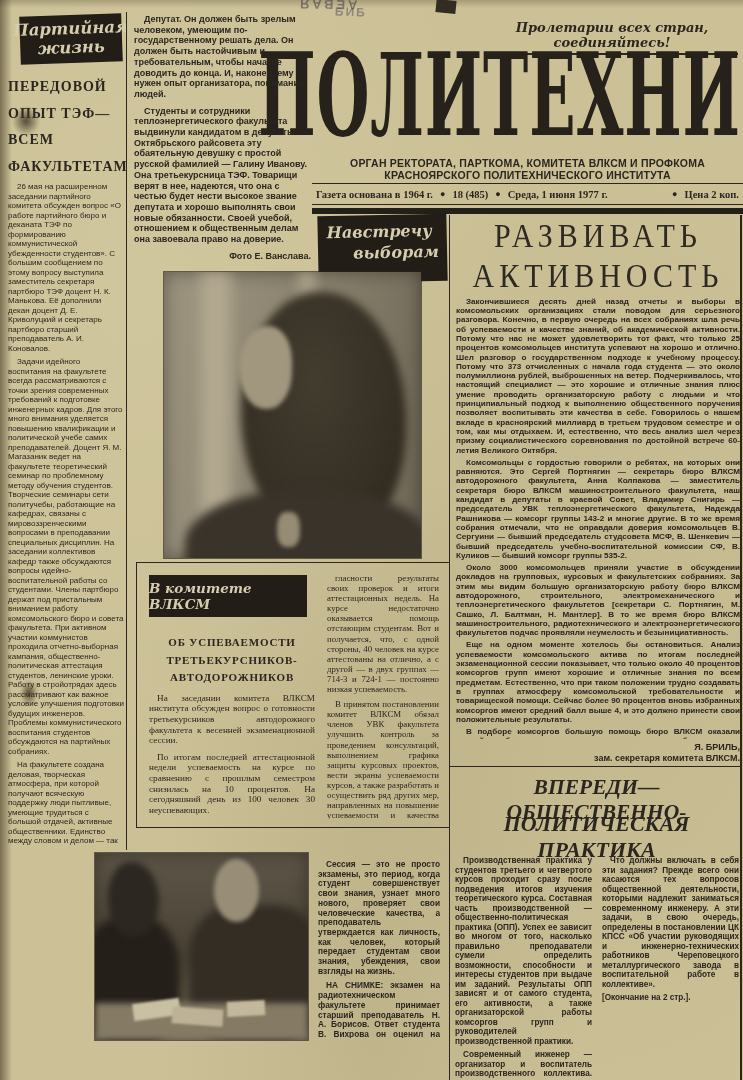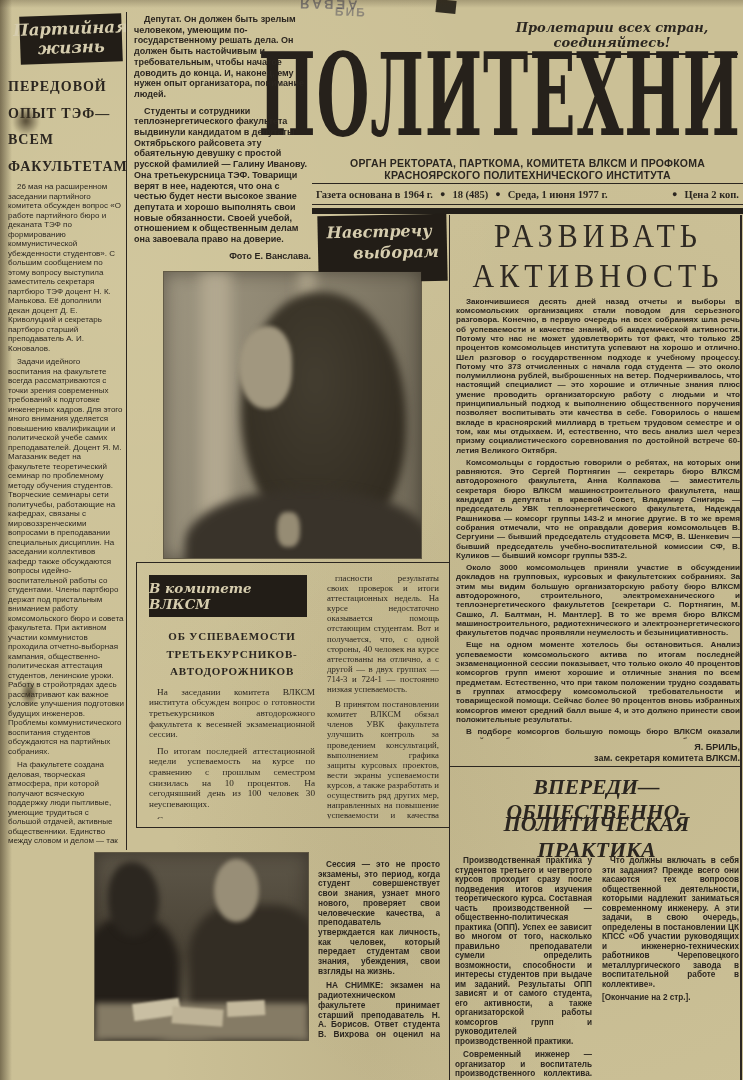--- a/index.html
+++ b/index.html
@@ -84,21 +84,21 @@
   .ex-table{left:0;bottom:0;width:100%;height:20%;background:#857b65;filter:blur(3px);}
   .ex-paper1{left:18%;bottom:12%;width:22%;height:9%;background:#c9bfa3;transform:rotate(-8deg);filter:blur(1px);}
   .ex-paper2{left:36%;bottom:8%;width:24%;height:9%;background:#bdb296;transform:rotate(4deg);filter:blur(1px);}
   .ex-paper3{left:62%;bottom:13%;width:18%;height:8%;background:#c3b89c;transform:rotate(-3deg);filter:blur(1px);}
 
   
   .kombox{left:136px;top:562px;width:314px;height:266px;border:1px solid #2b2620;box-sizing:border-box;}
   .kom-colA{position:absolute;left:12px;top:12px;width:166px;bottom:8px;overflow:hidden;}
   .rubric-kom{width:158px;height:42px;display:flex;align-items:center;justify-content:center;
     font-family:"DejaVu Serif", serif;font-style:italic;font-weight:bold;font-size:13.5px;}
-  .headline-kom{margin-top:11px;text-align:center;font-family:"Liberation Serif", serif;
+  .headline-kom{margin-top:17px;text-align:center;font-family:"Liberation Serif", serif;
     font-weight:bold;font-size:11px;line-height:1.6;letter-spacing:.8px;}
   .kom-colA p, .kom-colB p{font-family:"Liberation Serif", serif;font-size:9.2px;line-height:10.6px;
     text-indent:8px;margin-top:6px;text-align:justify;}
   .kom-colB{position:absolute;left:190px;top:10px;width:112px;bottom:8px;overflow:hidden;}
   .kom-colB p{font-size:8.8px;line-height:10.1px;margin-top:0;margin-bottom:5px;}
 
   
   .caption-col{left:318px;top:860px;width:122px;height:178px;overflow:hidden;
     font-size:8.3px;font-weight:bold;line-height:9.7px;}
   .caption-col p{margin-bottom:5px;text-indent:8px;text-align:justify;}

